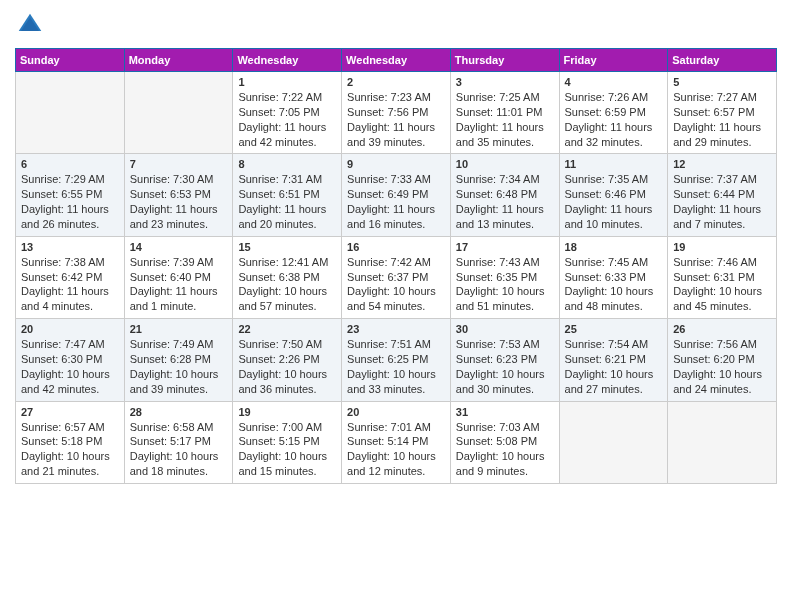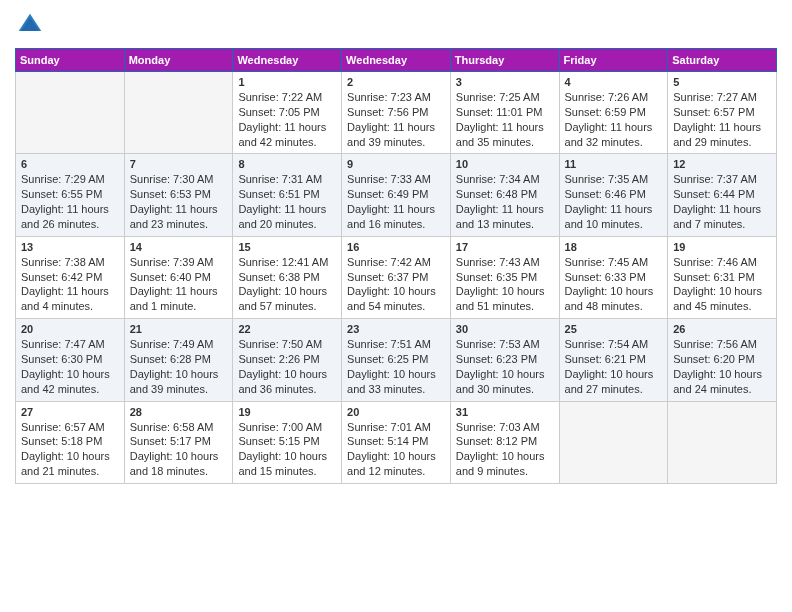--- a/index.html
+++ b/index.html
@@ -318,21 +318,21 @@
           </td>
           <td>
             <span class="day-num">20</span>
             <div class="day-info">Sunrise: 7:01 AM
 Sunset: 5:14 PM
 Daylight: 10 hours and 12 minutes.</div>
           </td>
           <td>
             <span class="day-num">31</span>
             <div class="day-info">Sunrise: 7:03 AM
-Sunset: 8:12 PM
+Sunset: 5:08 PM
 Daylight: 10 hours and 9 minutes.</div>
           </td>
           <td class="empty"></td>
           <td class="empty"></td>
         </tr>
       </tbody>
   </table>
 </div>
 
 </body></html>

